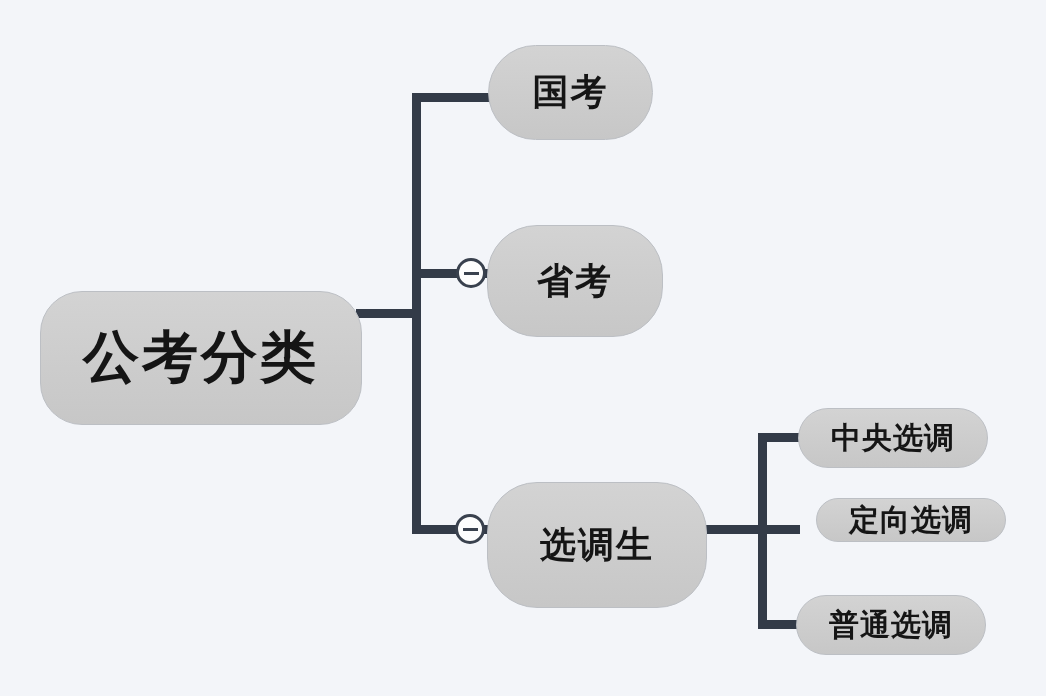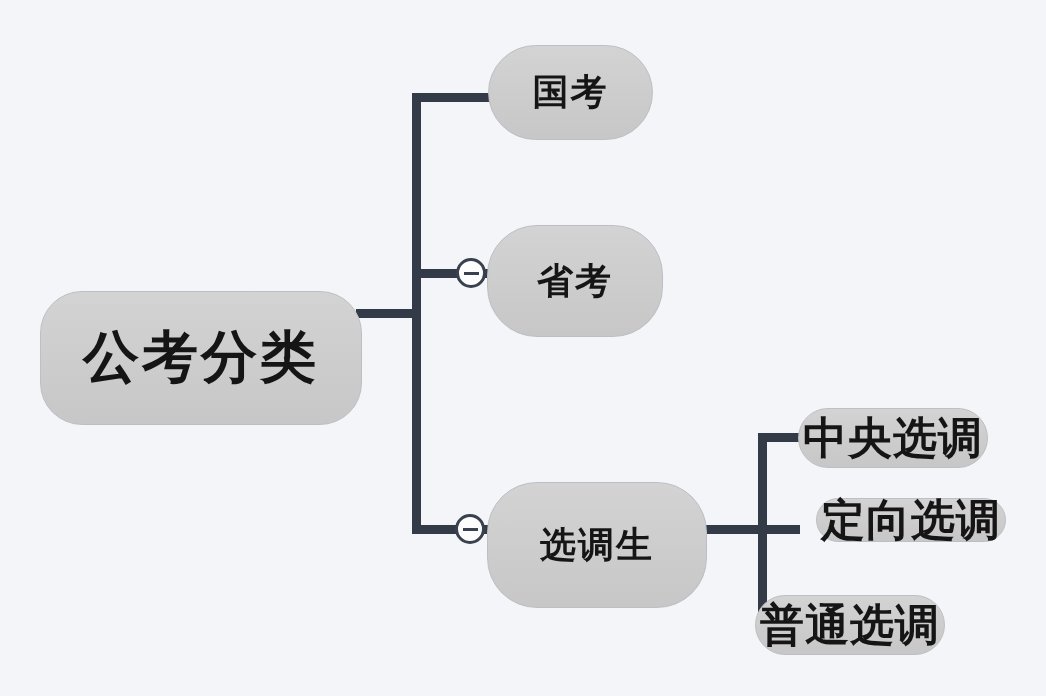--- a/index.html
+++ b/index.html
@@ -44,27 +44,27 @@
     border-radius: 50px;
     font-size: 36px;
     font-weight: 600;
     letter-spacing: 2px;
   }
   .node-guokao   { left: 488px; top: 45px;  width: 165px; height: 95px; }
   .node-shengkao { left: 487px; top: 225px; width: 176px; height: 112px; }
   .node-xds      { left: 487px; top: 482px; width: 220px; height: 126px; }
   .node-l2 {
     border-radius: 31px;
-    font-size: 44px;
+    font-size: 30px;
     font-weight: 600;
     letter-spacing: 1px;
   }
   .node-zy { left: 798px; top: 408px; width: 190px; height: 60px; }
   .node-dx { left: 816px; top: 498px; width: 190px; height: 44px; }
-  .node-pt { left: 755px; top: 595px; width: 190px; height: 60px; }
+  .node-pt { left: 796px; top: 595px; width: 190px; height: 60px; }
 
   
   .collapse {
     position: absolute;
     width: 30px; height: 30px;
     box-sizing: border-box;
     background: #fdfdfd;
     border: 3px solid #39414e;
     border-radius: 50%;
     display: flex;

